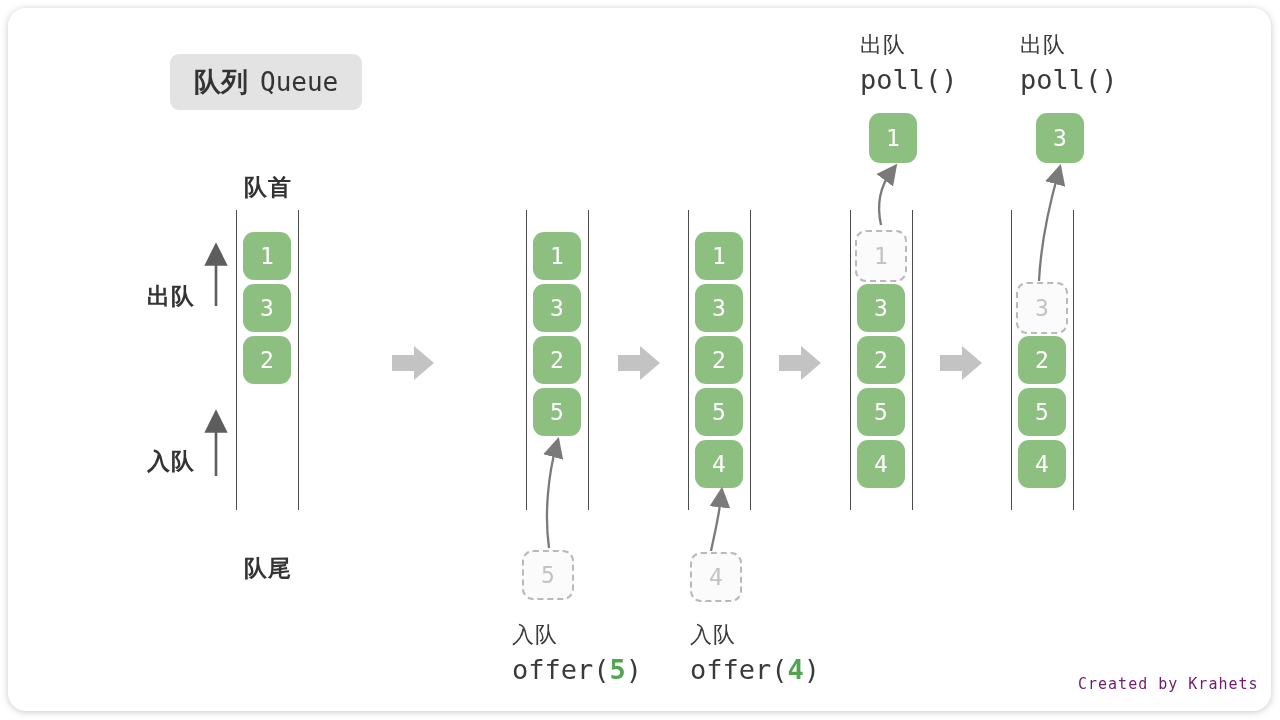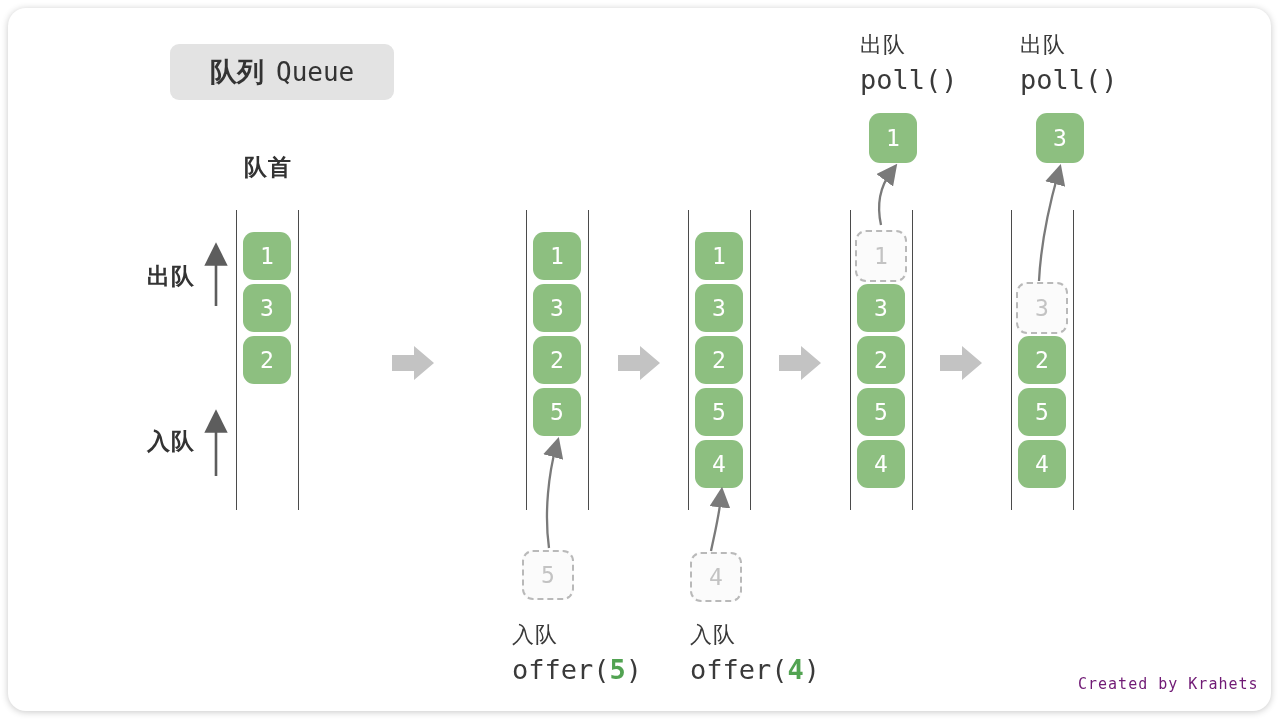--- a/index.html
+++ b/index.html
@@ -7,27 +7,27 @@
     position:relative;width:1280px;height:720px;overflow:hidden;
     font-family:"Liberation Sans",sans-serif;color:#3a3a3a;
   }
   .card{
     position:absolute;left:8px;top:8px;width:1263px;height:703px;
     background:#fff;border-radius:18px;
     box-shadow:0 1px 7px rgba(0,0,0,0.22);
   }
   .mono{font-family:"DejaVu Sans Mono","Liberation Mono",monospace;}
   .title-badge{
-    position:absolute;left:170px;top:44px;height:56px;
+    position:absolute;left:170px;top:54px;height:56px;
     background:#e3e3e3;border-radius:9px;display:flex;align-items:center;
-    padding:0 40px;gap:12px;
+    padding:0 24px;gap:12px;
   }
   .title-zh{font-size:27px;font-weight:700;color:#333;}
   .title-en{font-size:26px;color:#333;}
-  .lbl{position:absolute;font-size:23px;font-weight:700;color:#333;letter-spacing:1px;}
+  .lbl{position:absolute;font-size:23px;font-weight:700;color:#333;letter-spacing:1px;margin-top:20px;}
   .lbl-center{width:120px;text-align:center;}
   .op-zh{position:absolute;font-size:22px;color:#3a3a3a;letter-spacing:1px;}
   .op-code{position:absolute;font-size:27px;color:#3a3a3a;}
   .op-code .arg{color:var(--code-green,#52a352);font-weight:700;}
   .queue{
     position:absolute;top:210px;height:300px;width:61px;
     border-left:1.5px solid #4b4b4b;border-right:1.5px solid #4b4b4b;
   }
   .block{
     position:absolute;left:6px;width:48px;height:48px;border-radius:11px;
@@ -62,20 +62,21 @@
 
 <div id="canvas">
   <div class="card"></div>
 
   <div class="title-badge">
     <span class="title-zh">队列</span>
     <span class="title-en mono">Queue</span>
   </div>
 
   <div class="lbl lbl-center" style="left:208px;top:152px;">队首</div>
+  <div class="lbl lbl-center" style="left:208px;top:533px;">队尾</div>
 
   <div class="lbl" style="left:147px;top:261px;">出队</div>
   <div class="lbl" style="left:147px;top:426px;">入队</div>
 
   <div class="queue" style="left:236px;">
       <div class="block" style="top: 22px;">1</div>
       <div class="block" style="top: 74px;">3</div>
       <div class="block" style="top: 126px;">2</div>
     </div>
   <div class="queue" style="left:526px;">

